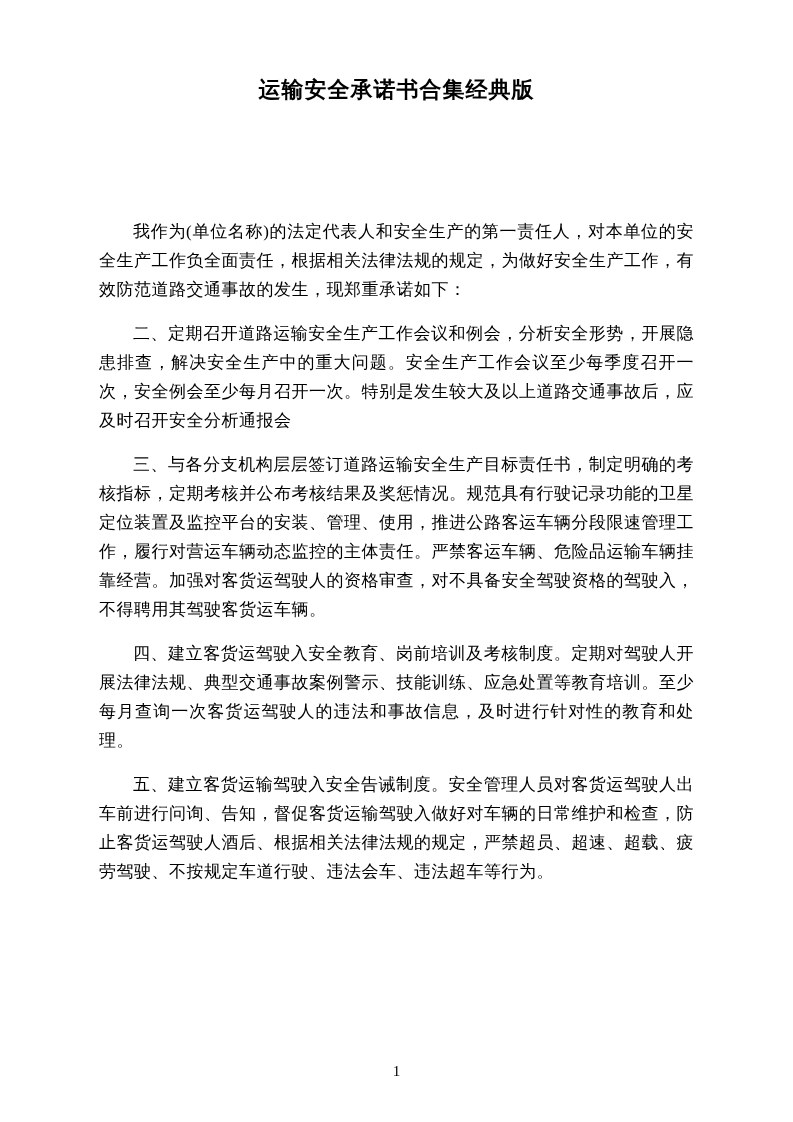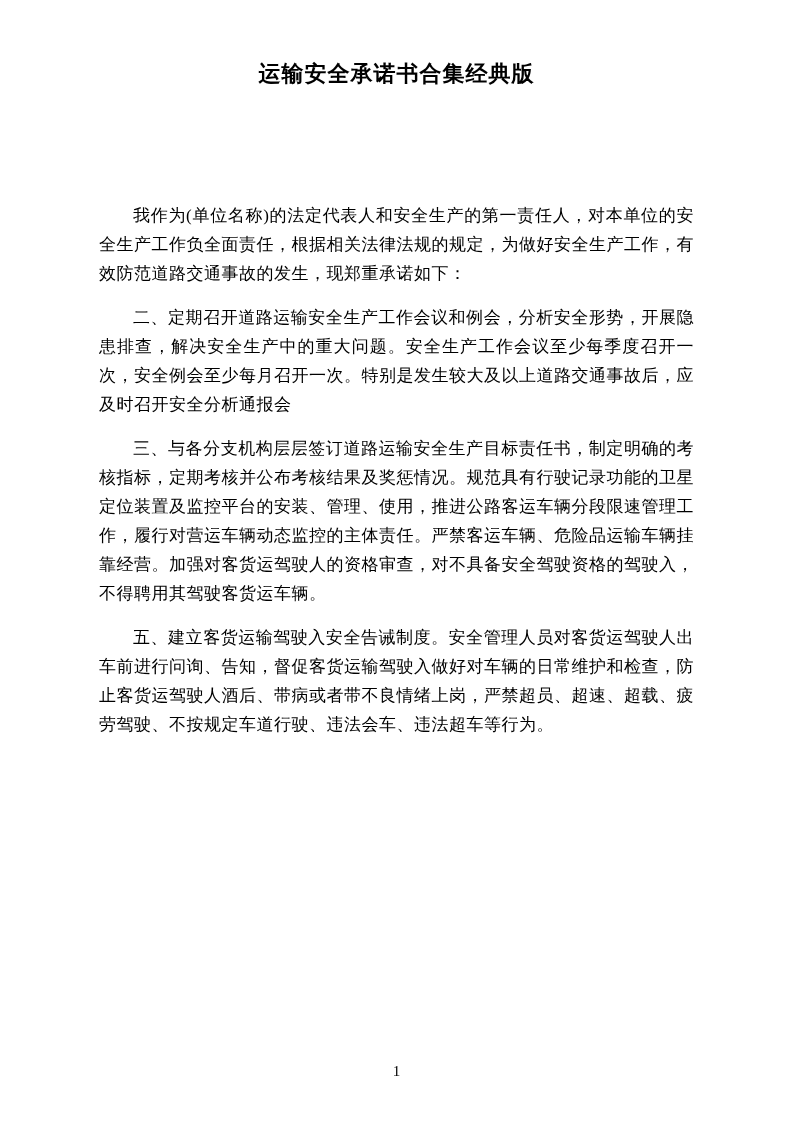--- a/index.html
+++ b/index.html
@@ -7,21 +7,21 @@
     padding: 0;
     background: #ffffff;
   }
   .page {
     position: relative;
     width: 793px;
     height: 1122px;
     margin: 0 auto;
     background: #ffffff;
     box-sizing: border-box;
-    padding: 59px 99px 0 99px;
+    padding: 75px 99px 0 99px;
     color: #1a1a1a;
     font-family: "Liberation Serif", serif;
     overflow: hidden;
   }
   .doc-title {
     margin: 0 0 112px 0;
     font-family: "Liberation Sans", sans-serif;
     font-size: 22px;
     font-weight: bold;
     text-align: center;
@@ -52,18 +52,19 @@
 <body>
 
 <div class="page">
 
   <h1 class="doc-title">运输安全承诺书合集经典版</h1>
 
   <div class="doc-body">
     <p>我作为(单位名称)的法定代表人和安全生产的第一责任人，对本单位的安全生产工作负全面责任，根据相关法律法规的规定，为做好安全生产工作，有效防范道路交通事故的发生，现郑重承诺如下：</p>
     <p>二、定期召开道路运输安全生产工作会议和例会，分析安全形势，开展隐患排查，解决安全生产中的重大问题。安全生产工作会议至少每季度召开一次，安全例会至少每月召开一次。特别是发生较大及以上道路交通事故后，应及时召开安全分析通报会</p>
     <p>三、与各分支机构层层签订道路运输安全生产目标责任书，制定明确的考核指标，定期考核并公布考核结果及奖惩情况。规范具有行驶记录功能的卫星定位装置及监控平台的安装、管理、使用，推进公路客运车辆分段限速管理工作，履行对营运车辆动态监控的主体责任。严禁客运车辆、危险品运输车辆挂靠经营。加强对客货运驾驶人的资格审查，对不具备安全驾驶资格的驾驶入，不得聘用其驾驶客货运车辆。</p>
-    <p>五、建立客货运输驾驶入安全告诫制度。安全管理人员对客货运驾驶人出车前进行问询、告知，督促客货运输驾驶入做好对车辆的日常维护和检查，防止客货运驾驶人酒后、带病或者带不良情绪上岗，严禁超员、超速、超载、疲劳驾驶、不按规定车道行驶、违法会车、违法超车等行为。</p>
+    <p>四、建立客货运驾驶入安全教育、岗前培训及考核制度。定期对驾驶人开展法律法规、典型交通事故案例警示、技能训练、应急处置等教育培训。至少每月查询一次客货运驾驶人的违法和事故信息，及时进行针对性的教育和处理。</p>
+    <p>五、建立客货运输驾驶入安全告诫制度。安全管理人员对客货运驾驶人出车前进行问询、告知，督促客货运输驾驶入做好对车辆的日常维护和检查，防止客货运驾驶人酒后、根据相关法律法规的规定，严禁超员、超速、超载、疲劳驾驶、不按规定车道行驶、违法会车、违法超车等行为。</p>
   </div>
 
   <div class="page-footer">1</div>
 
 </div>
 
 </body></html>

